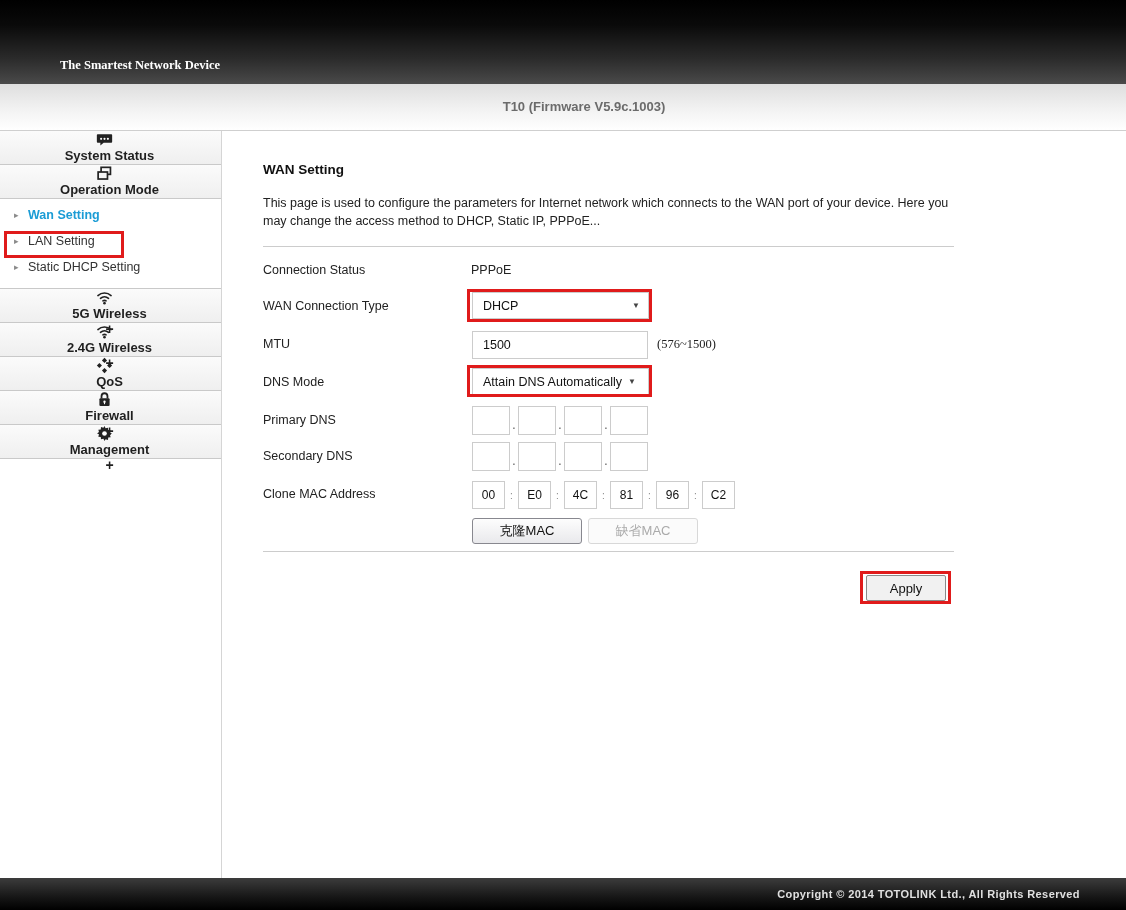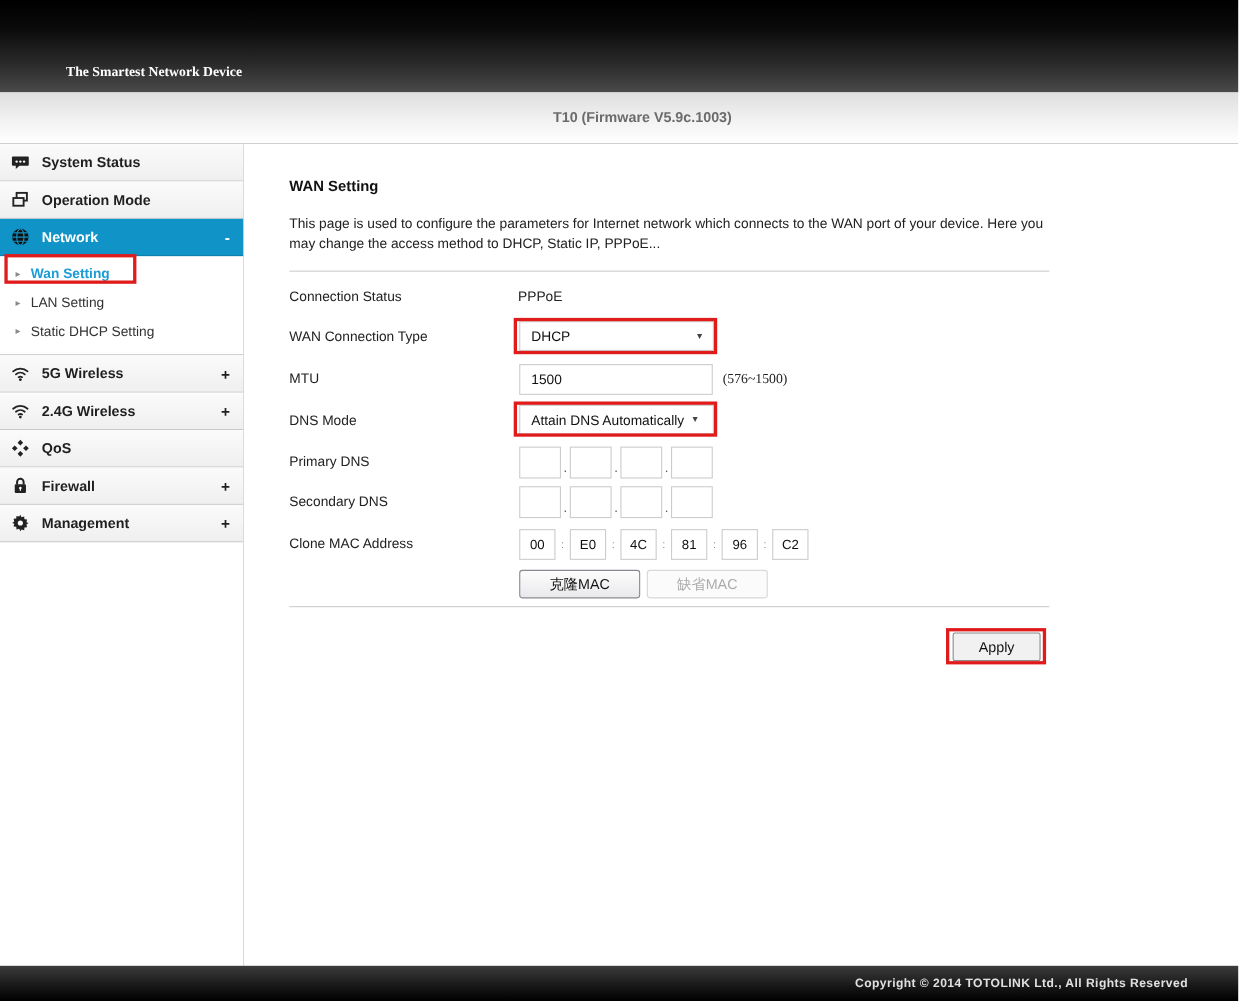--- a/index.html
+++ b/index.html
@@ -23,21 +23,21 @@
   .firmware-text { padding-left:42px; line-height:46px; font-weight:bold; font-size:13px; color:#6b6b6b;text-align:center; }
 
   
   .content-row { position:absolute; left:0; top:131px; width:1126px; height:747px; display:flex; }
   .sidebar { width:222px; border-right:1px solid #d5d5d5; background:#fff; }
   .main { position:relative; flex:1; background:#fff; }
 
   
   .side-item { display:flex; align-items:center; height:34px; padding:0 12px 0 10px;
                background:linear-gradient(180deg,#fbfbfb 0%,#efefef 100%);
-               border-bottom:1px solid #c9c9c9; cursor:pointer; }
+               border-bottom:1px solid #c9c9c9; cursor:pointer;flex-direction:column; }
   .side-item .icon { width:17px; height:17px; display:inline-flex; margin-right:11px; flex:0 0 17px; }
   .side-item .lbl { font-size:13px; font-weight:bold; color:#1f1f1f; flex:1; }
   .side-item .expand { font-size:14px; font-weight:bold; color:#1f1f1f; }
   .side-item.active { background:#1093c6; border-bottom:1px solid #0d7aa5; }
   .side-item.active .lbl, .side-item.active .expand { color:#fff; }
   .submenu { background:#fff; border-bottom:1px solid #c9c9c9; padding:3px 0 8px 0; }
   .sub-item { display:flex; align-items:center; height:26px; padding-left:14px; cursor:pointer; }
   .sub-item .bullet { font-size:9px; color:#8a8a8a; width:14px; }
   .sub-item .slbl { font-size:12.5px; color:#333; }
   .sub-item.active .slbl { color:#1b9cd5; font-weight:bold; }
@@ -138,31 +138,20 @@
         <span class="icon">
           <svg width="17" height="17" viewBox="0 0 16 16">
               <rect x="4.8" y="2.2" width="8.8" height="6.6" fill="none" stroke="#222" stroke-width="1.6"></rect>
               <rect x="2" y="6.6" width="8.8" height="6.6" fill="#f4f4f4" stroke="#222" stroke-width="1.6"></rect>
             </svg>
         </span>
         <span class="lbl">Operation Mode</span>
         <span class="expand"></span>
       </div>
 
-      <div class="side-item active">
-        <span class="icon">
-          <svg width="17" height="17" viewBox="0 0 16 16">
-              <circle cx="8" cy="8" r="7" fill="#111"></circle>
-              <ellipse cx="8" cy="8" rx="3.1" ry="6.9" fill="none" stroke="#1093c6" stroke-width="1"></ellipse>
-              <path d="M1.2 8h13.6 M2.3 4.4h11.4 M2.3 11.6h11.4" stroke="#1093c6" stroke-width="1" fill="none"></path>
-            </svg>
-        </span>
-        <span class="lbl">Network</span>
-        <span class="expand">-</span>
-      </div>
 
       <div class="submenu">
         <div class="sub-item active">
           <span class="bullet">▸</span>
           <span class="slbl">Wan Setting</span>
         </div>
         <div class="sub-item">
           <span class="bullet">▸</span>
           <span class="slbl">LAN Setting</span>
         </div>

